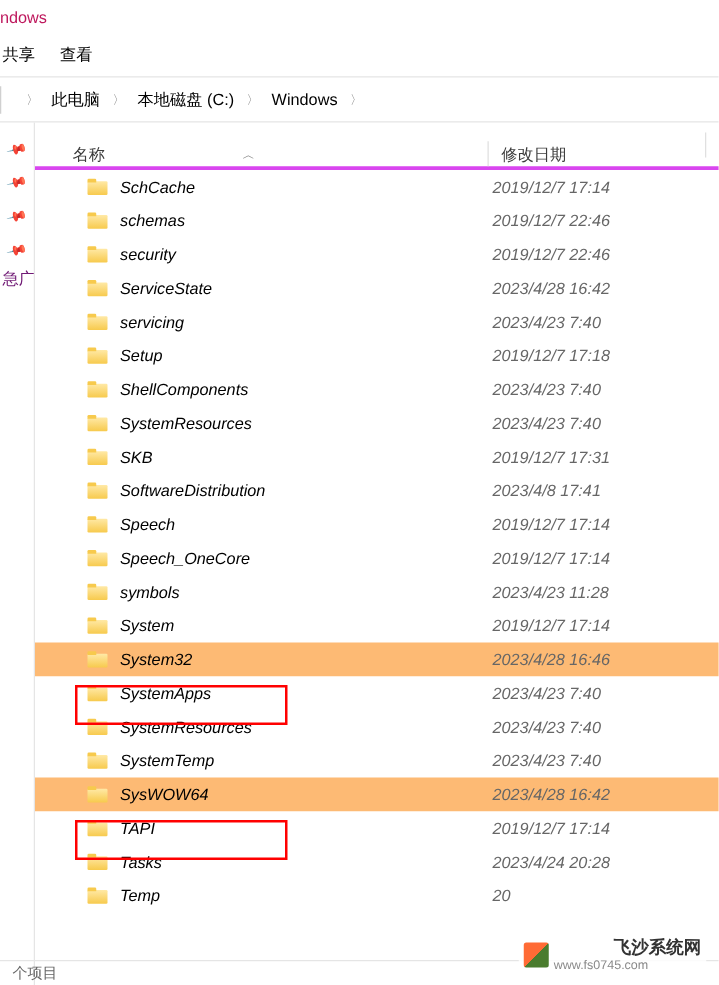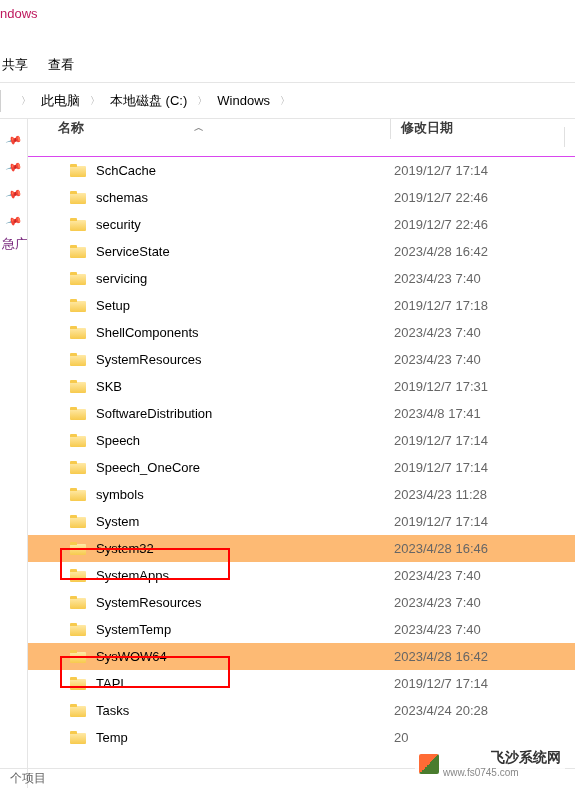--- a/index.html
+++ b/index.html
@@ -1,36 +1,36 @@
 <!DOCTYPE html>
 <html><head>
 <meta charset="utf-8">
 <style>
 * { box-sizing: border-box; margin: 0; padding: 0; }
 body { font-family: "Microsoft YaHei", "Segoe UI", sans-serif; font-size: 13px; color: #000; background: #fff; width: 575px; height: 788px; overflow: hidden; position: relative; }
 .title-bar { padding: 6px 0 6px 0; font-size: 13px; color: #be185d; }
 .ribbon-tabs { display: flex; gap: 20px; padding: 8px 0 8px 2px; border-bottom: 1px solid #e5e5e5; }
-.ribbon-tab { font-size: 13px; color: #000; cursor: pointer; margin-top: 21px; }
+.ribbon-tab { font-size: 13px; color: #000; cursor: pointer; }
 .nav-bar { display: flex; align-items: center; height: 36px; border-bottom: 1px solid #e5e5e5; padding-left: 0; }
 .nav-sep { width: 1px; height: 22px; background: #d0d0d0; margin: 0 4px 0 0; }
 .breadcrumb { display: flex; align-items: center; gap: 4px; padding-left: 10px; font-size: 13px; }
 .crumb { cursor: pointer; }
 .crumb-arrow { color: #888; font-size: 10px; padding: 0 6px; }
 .content-area { display: flex; height: calc(100% - 90px); }
 .sidebar { width: 28px; border-right: 1px solid #e5e5e5; padding-top: 8px; }
 .pin-row { height: 27px; display: flex; align-items: center; justify-content: flex-end; padding-right: 6px; }
 .pin-icon { color: #888; font-size: 11px; transform: rotate(30deg); display: inline-block; }
 .sidebar-text { font-size: 13px; color: #701a75; padding-left: 2px; writing-mode: horizontal-tb; white-space: nowrap; overflow: hidden; }
 .main-panel { flex: 1; position: relative; }
-.headers { display: flex; align-items: flex-start; height: 38px; border-bottom: 1px solid #d946ef; padding-left: 30px; font-weight: bold; }
+.headers { display: flex; align-items: flex-end; height: 38px; border-bottom: 3px solid #d946ef; padding-left: 30px; }
 .header-name { width: 322px; color: #3c3c3c; font-size: 13px; display: flex; align-items: center; }
 .header-sort { margin-left: 110px; color: #888; font-size: 10px; }
 .header-date { color: #3c3c3c; font-size: 13px; }
 .header-sep { width: 1px; height: 20px; background: #e0e0e0; margin: 0 10px; }
-.file-list { position: relative; }
+.file-list { position: relative; font-style: italic; }
 .file-row { display: flex; align-items: center; height: 27px; padding-left: 42px; cursor: pointer; position: relative; }
 .file-row.selected { background: #fdba74; }
 .folder-icon { width: 16px; height: 13px; margin-right: 10px; position: relative; }
 .folder-icon::before { content: ''; position: absolute; left: 0; top: 2px; width: 16px; height: 11px; background: linear-gradient(to bottom, #ffe9a6 0%, #f7ca4d 100%); border-radius: 1px; }
 .folder-icon::after { content: ''; position: absolute; left: 0; top: 0; width: 7px; height: 3px; background: #f7ca4d; border-radius: 1px 1px 0 0; }
 .file-name { width: 298px; font-size: 13px; color: #000; }
 .file-date { font-size: 13px; color: #666; }
 .footer { position: absolute; bottom: 0; left: 0; right: 0; height: 20px; border-top: 1px solid #e5e5e5; display: flex; align-items: center; padding-left: 10px; font-size: 12px; color: #666; }
 .watermark { position: absolute; bottom: 8px; right: 10px; display: flex; align-items: center; gap: 4px; z-index: 10; background: rgba(255,255,255,0.85); padding: 2px 4px; }
 .wm-logo { width: 20px; height: 20px; background: linear-gradient(135deg, #ff6b35 50%, #4a7c2e 50%); border-radius: 2px; }

